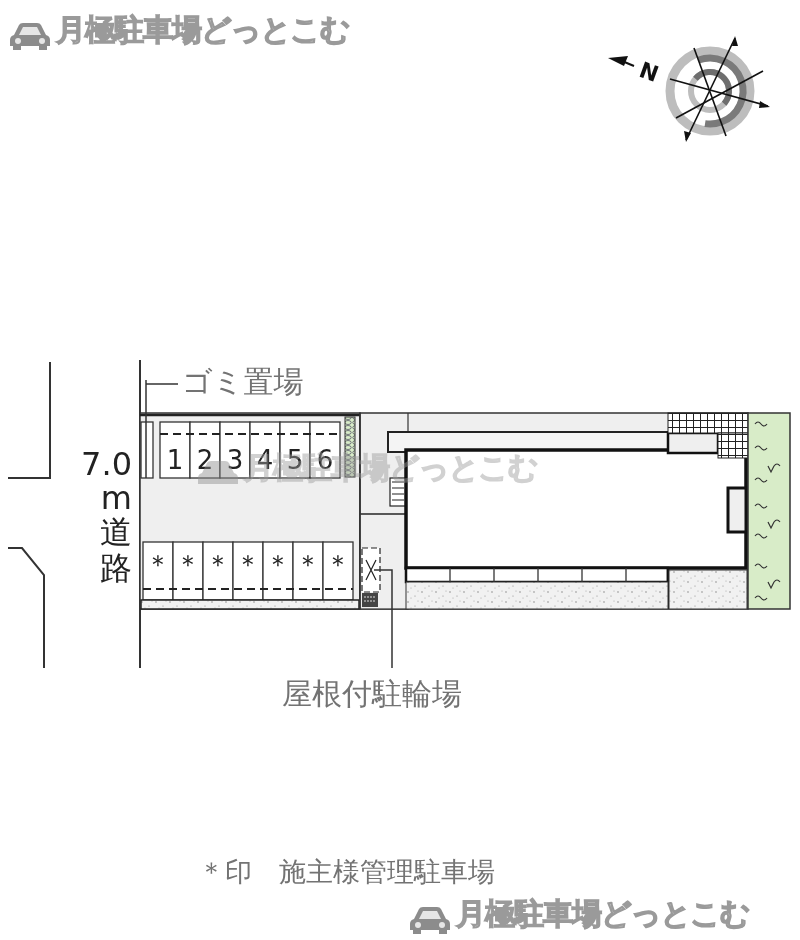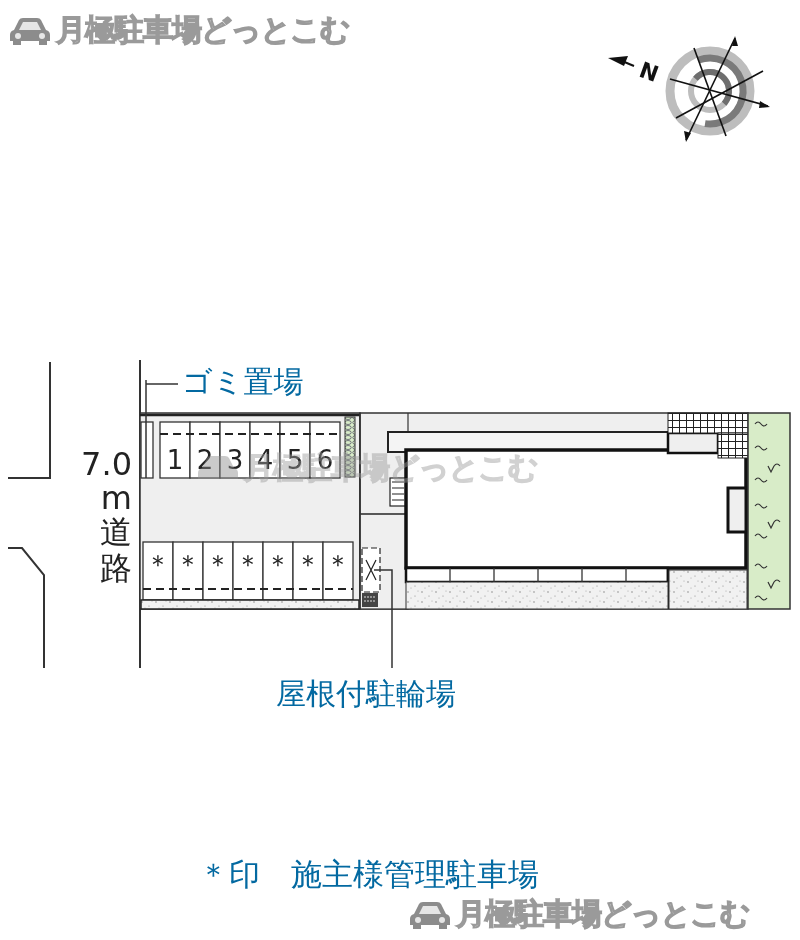--- a/index.html
+++ b/index.html
@@ -1,23 +1,23 @@
 <!DOCTYPE html>
 <html><head>
 <meta charset="utf-8">
 <style>
   html, body { margin:0; padding:0; background:#fff; }
   body { width:800px; height:940px; position:relative; overflow:hidden;
          font-family:"DejaVu Sans","Liberation Sans",sans-serif; color:#222; }
   .abs { position:absolute; }
-  .wm { position:absolute; display:flex; align-items:center; gap:4px;
+  .wm { position:absolute; display:flex; align-items:flex-end; gap:4px;
         font-family:"DejaVu Sans",sans-serif; font-weight:bold; color:#e6e6e6;
         -webkit-text-stroke:1.2px #9a9a9a; letter-spacing:-1px; }
   .wm .car { width:44px; height:30px; position:relative; }
-  .label { position:absolute; font-family:Liberation Sans, sans-serif; color:#0369a1; white-space:nowrap; }
+  .label { position:absolute; font-family:Liberation Sans, sans-serif; color:#737373; white-space:nowrap; }
   svg { position:absolute; left:0; top:0; }
 </style>
 </head>
 <body>
 
 <div class="wm" style="left:8px;top:10px;font-size:30px;">
   <span class="car">
     <svg width="44" height="30" viewBox="0 0 44 30">
       <path d="M6 14 L11 4 Q12 2 15 2 L29 2 Q32 2 33 4 L38 14 Q42 15 42 19 L42 25 L2 25 L2 19 Q2 15 6 14 Z" fill="#8c8c8c"></path>
       <path d="M11 14 L15 6 L29 6 L33 14 Z" fill="#e6e6e6"></path>
@@ -179,23 +179,23 @@
 
 <div class="label" style="left:182px;top:362px;font-size:30px;">ゴミ置場</div>
 
 <div class="abs" style="left:62px;top:446px;width:70px;text-align:right;line-height:36px;">
   <div style="font-size:32px;">7.0</div>
   <div style="font-size:32px;line-height:32px;">m</div>
   <div style="font-size:32px;">道</div>
   <div style="font-size:32px;">路</div>
 </div>
 
-<div class="label" style="left:276px;top:674px;font-size:30px;">屋根付駐輪場</div>
-
-<div class="label" style="left:198px;top:854px;font-size:31px;">＊印　施主様管理駐車場</div>
+<div class="label" style="left:282px;top:674px;font-size:30px;">屋根付駐輪場</div>
+
+<div class="label" style="left:198px;top:854px;font-size:27px;">＊印　施主様管理駐車場</div>
 
 <div class="wm" style="left:196px;top:448px;font-size:30px;opacity:0.45;">
   <span class="car">
     <svg width="44" height="30" viewBox="0 0 44 30">
       <path d="M6 14 L11 4 Q12 2 15 2 L29 2 Q32 2 33 4 L38 14 Q42 15 42 19 L42 25 L2 25 L2 19 Q2 15 6 14 Z" fill="#8c8c8c"></path>
     </svg>
   </span>
   <span>月極駐車場どっとこむ</span>
 </div>
 

